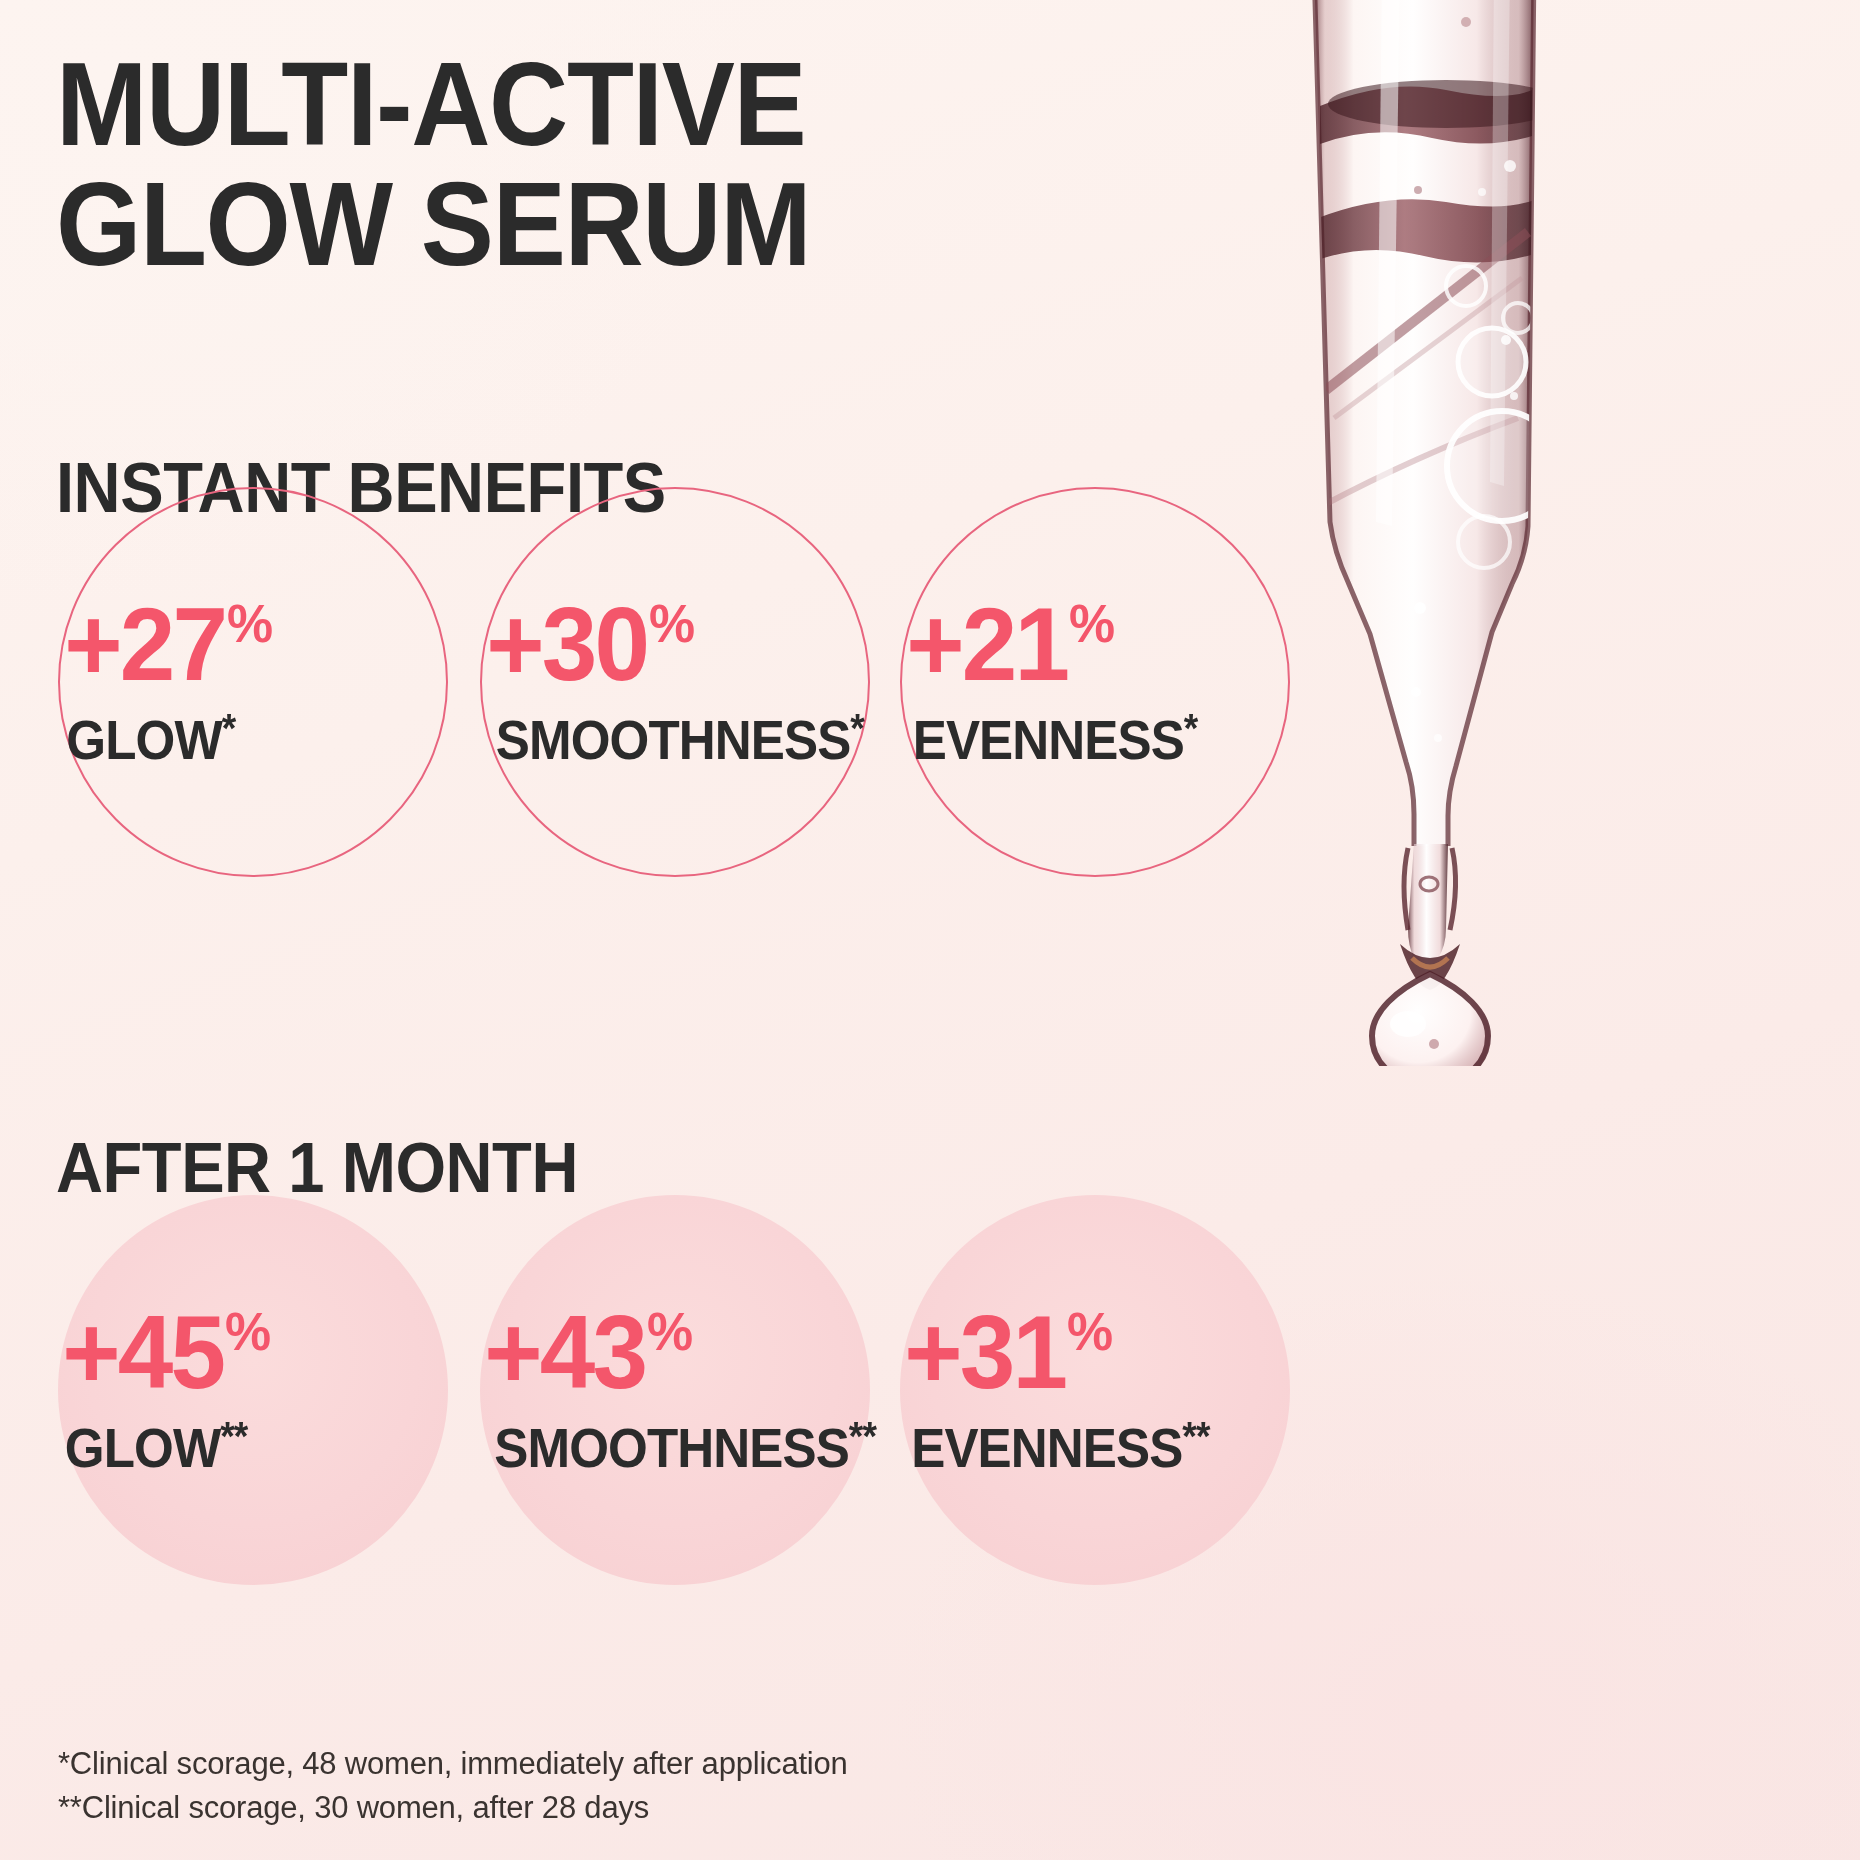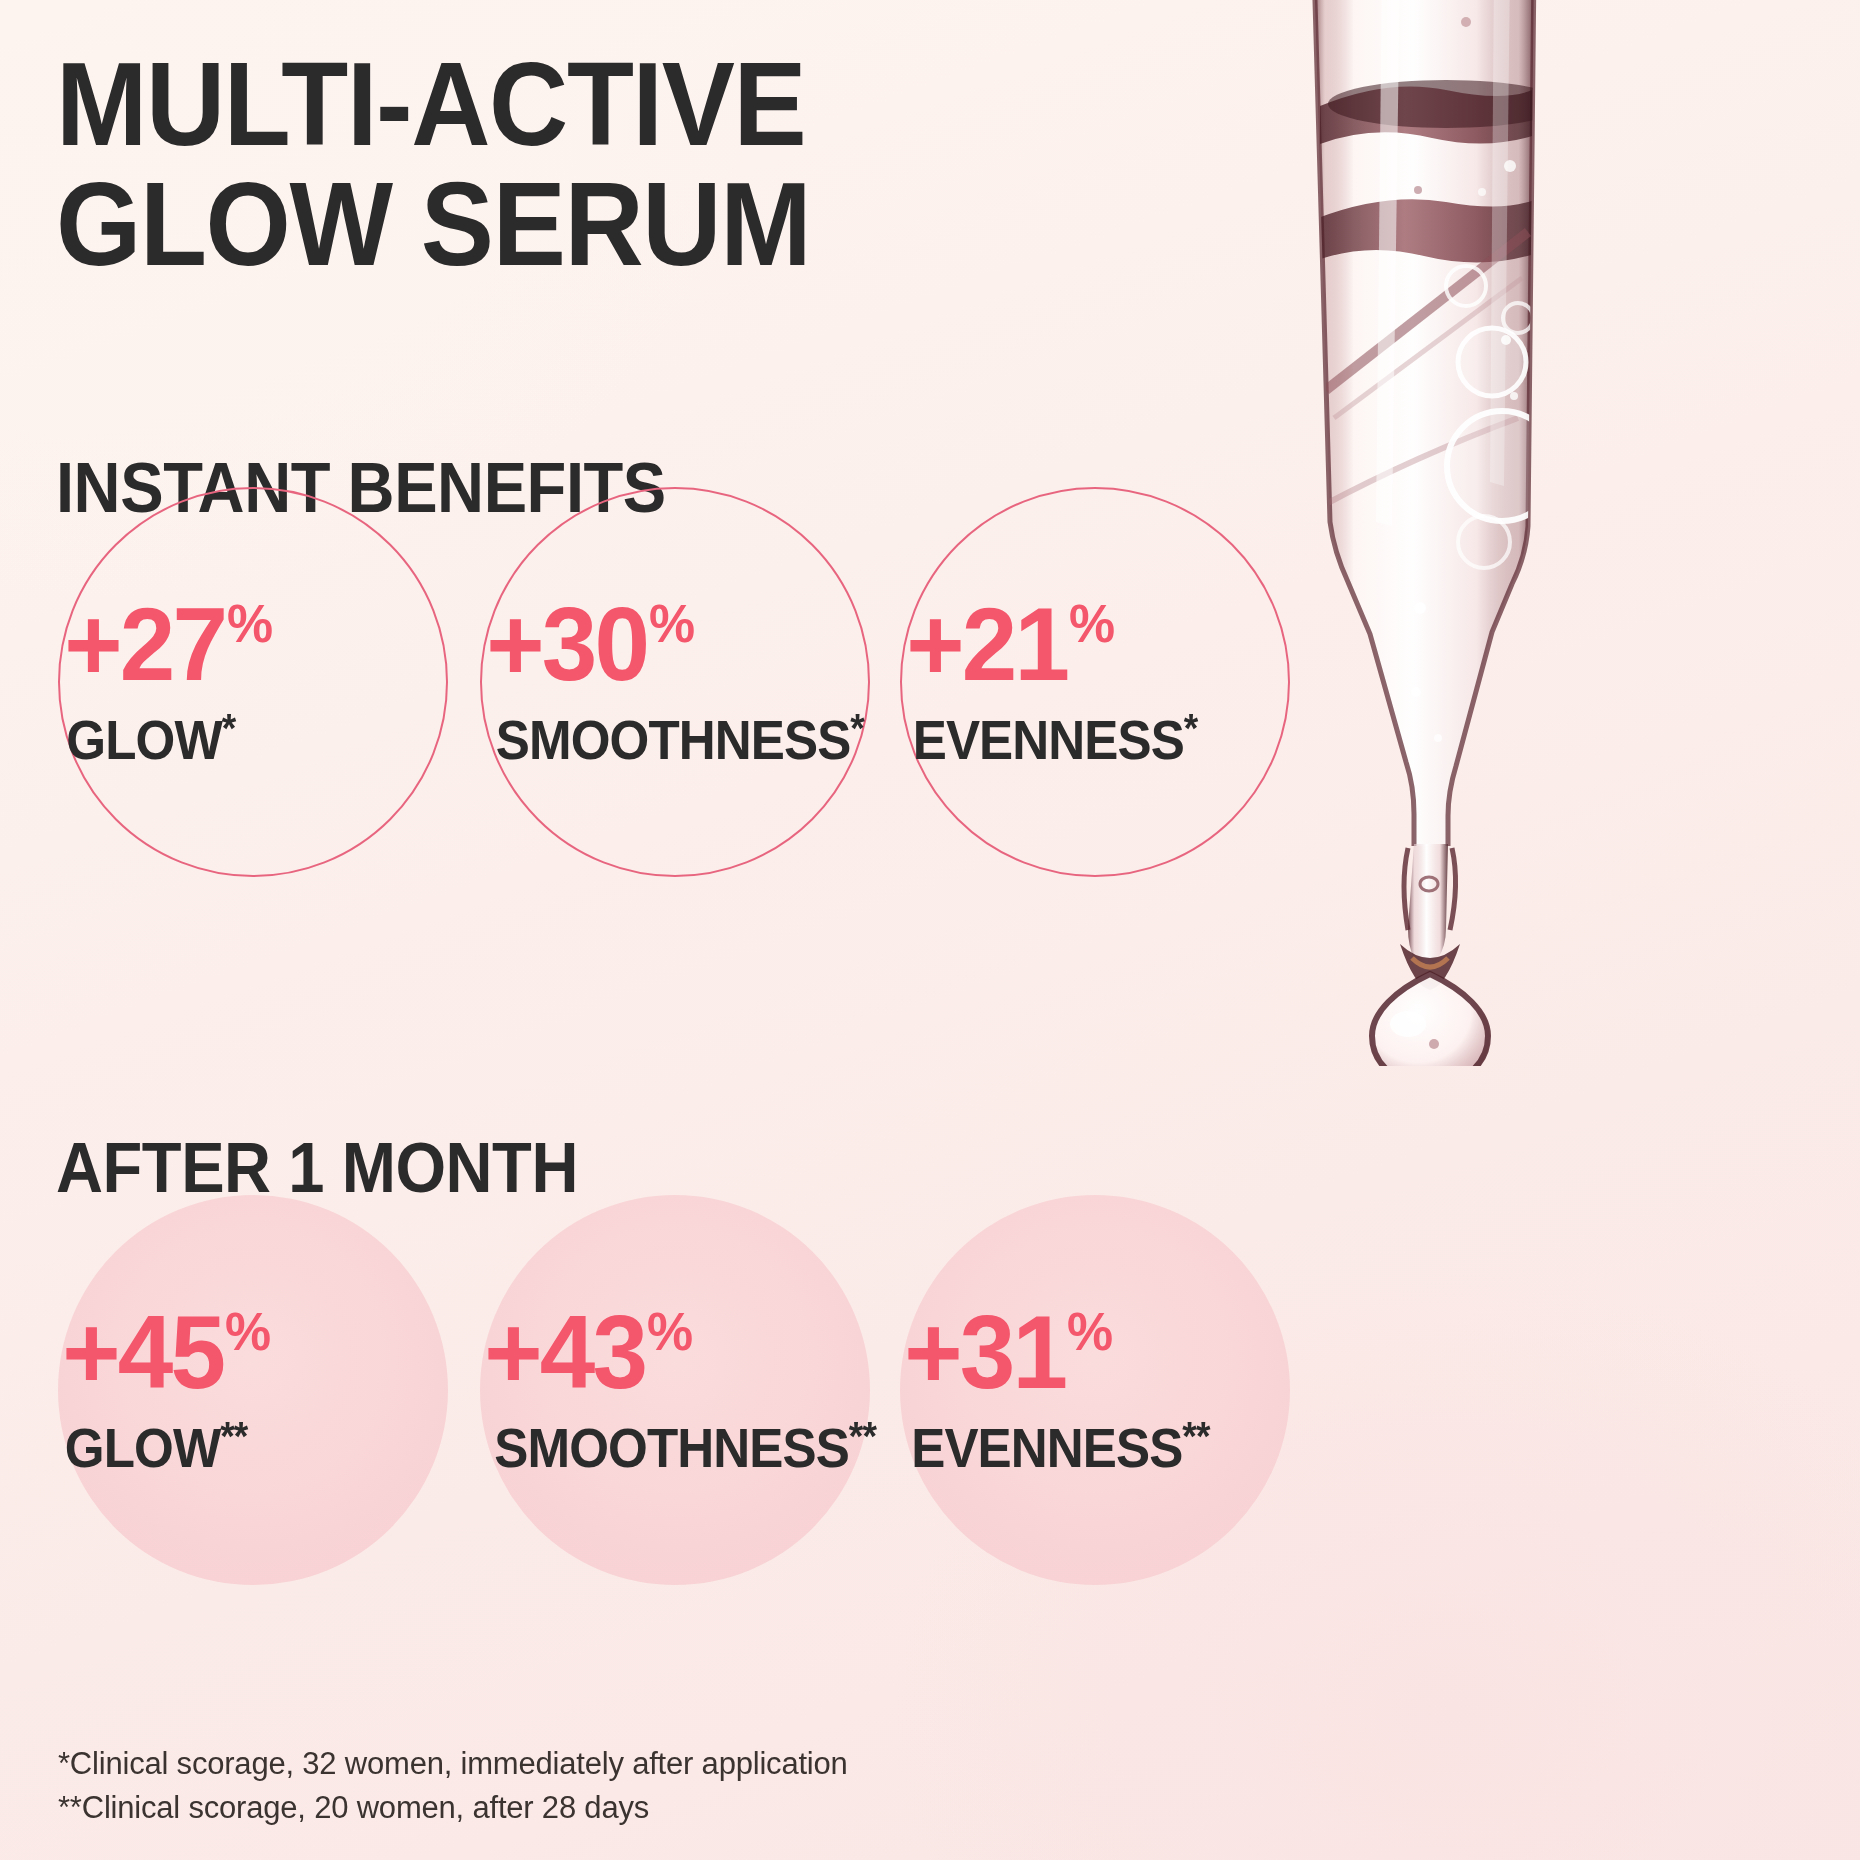--- a/index.html
+++ b/index.html
@@ -210,22 +210,22 @@
         <span class="pct">%</span>
       </div>
       <div class="label">
         <span>EVENNESS</span>
         <span class="ast">**</span>
       </div>
     </div>
   </div>
 
   <div id="footnotes">
-    <div>*Clinical scorage, 32 women, immediately after application</div>
-    <div>**Clinical scorage, 20 women, after 28 days</div>
+    <div>*Clinical scorage, 48 women, immediately after application</div>
+    <div>**Clinical scorage, 30 women, after 28 days</div>
   </div>
 
   <svg id="dropper" viewBox="0 0 564 1080">
     <defs>
       <linearGradient id="glassBody" x1="0" y1="0" x2="1" y2="0">
         <stop offset="0.00" stop-color="#6d3a42" stop-opacity="0.78"></stop>
         <stop offset="0.05" stop-color="#caa3a6" stop-opacity="0.45"></stop>
         <stop offset="0.18" stop-color="#fdf6f4" stop-opacity="0.90"></stop>
         <stop offset="0.45" stop-color="#ffffff" stop-opacity="0.94"></stop>
         <stop offset="0.74" stop-color="#f6e7e7" stop-opacity="0.88"></stop>

